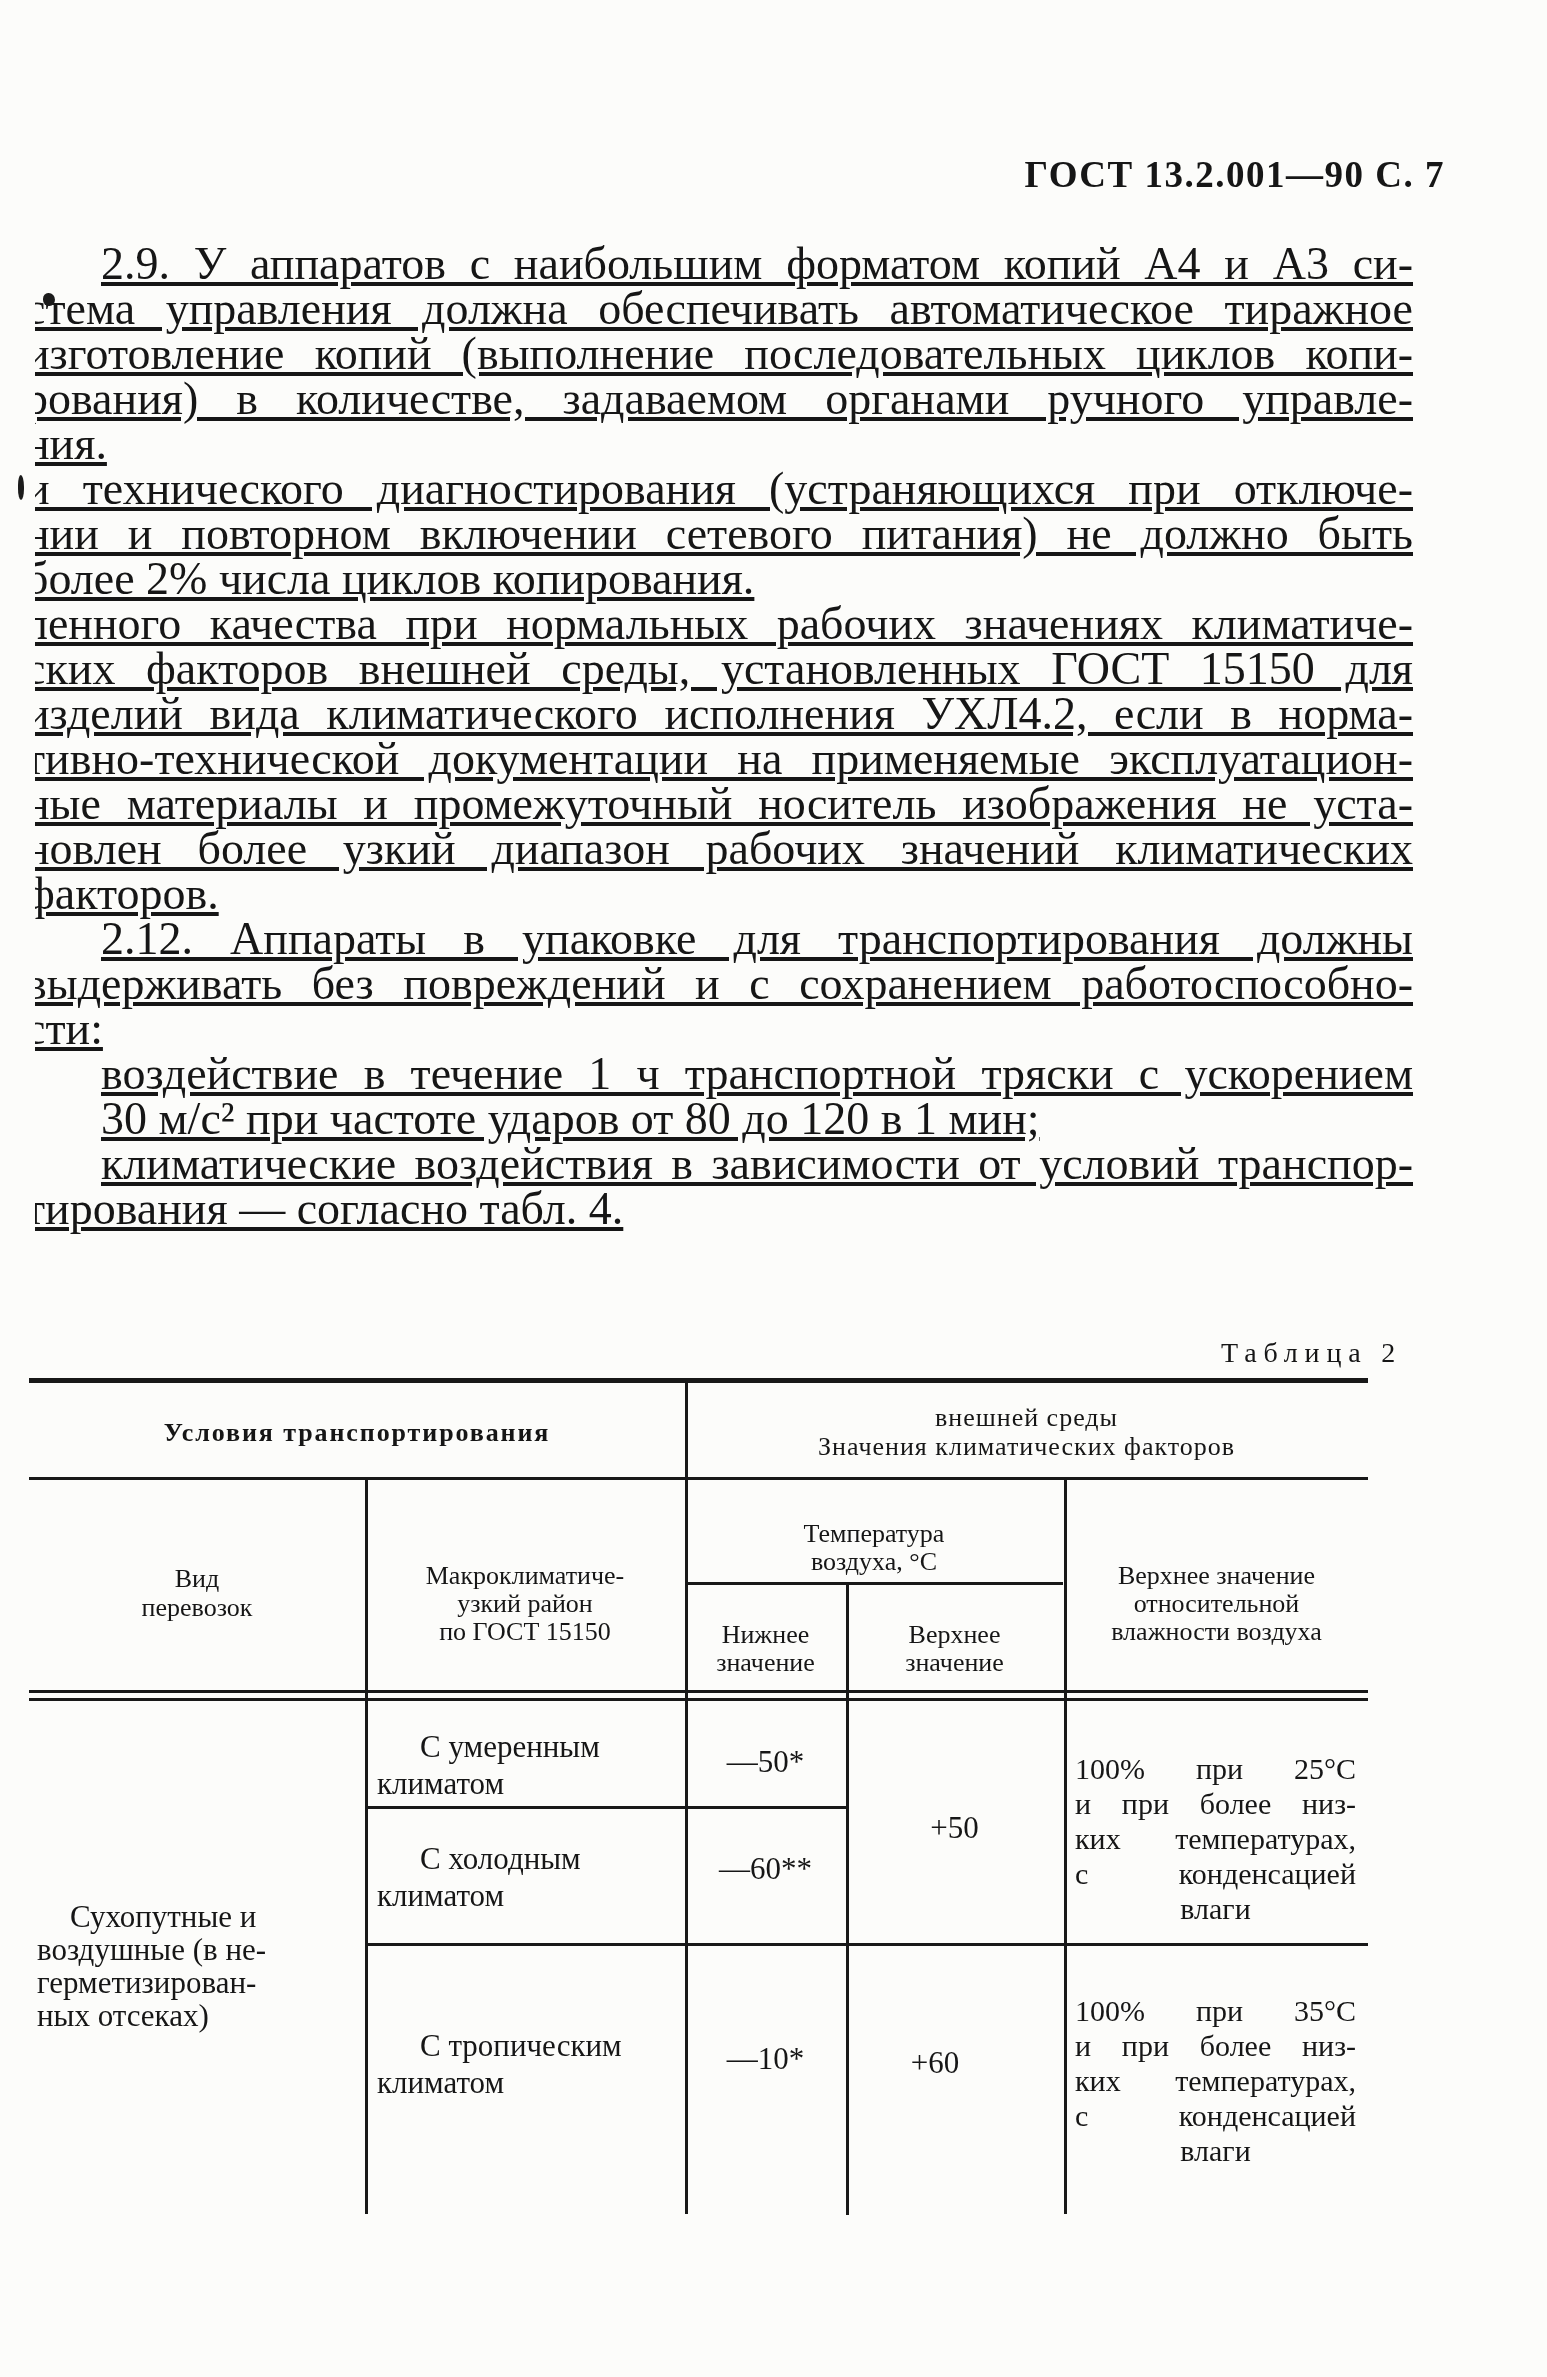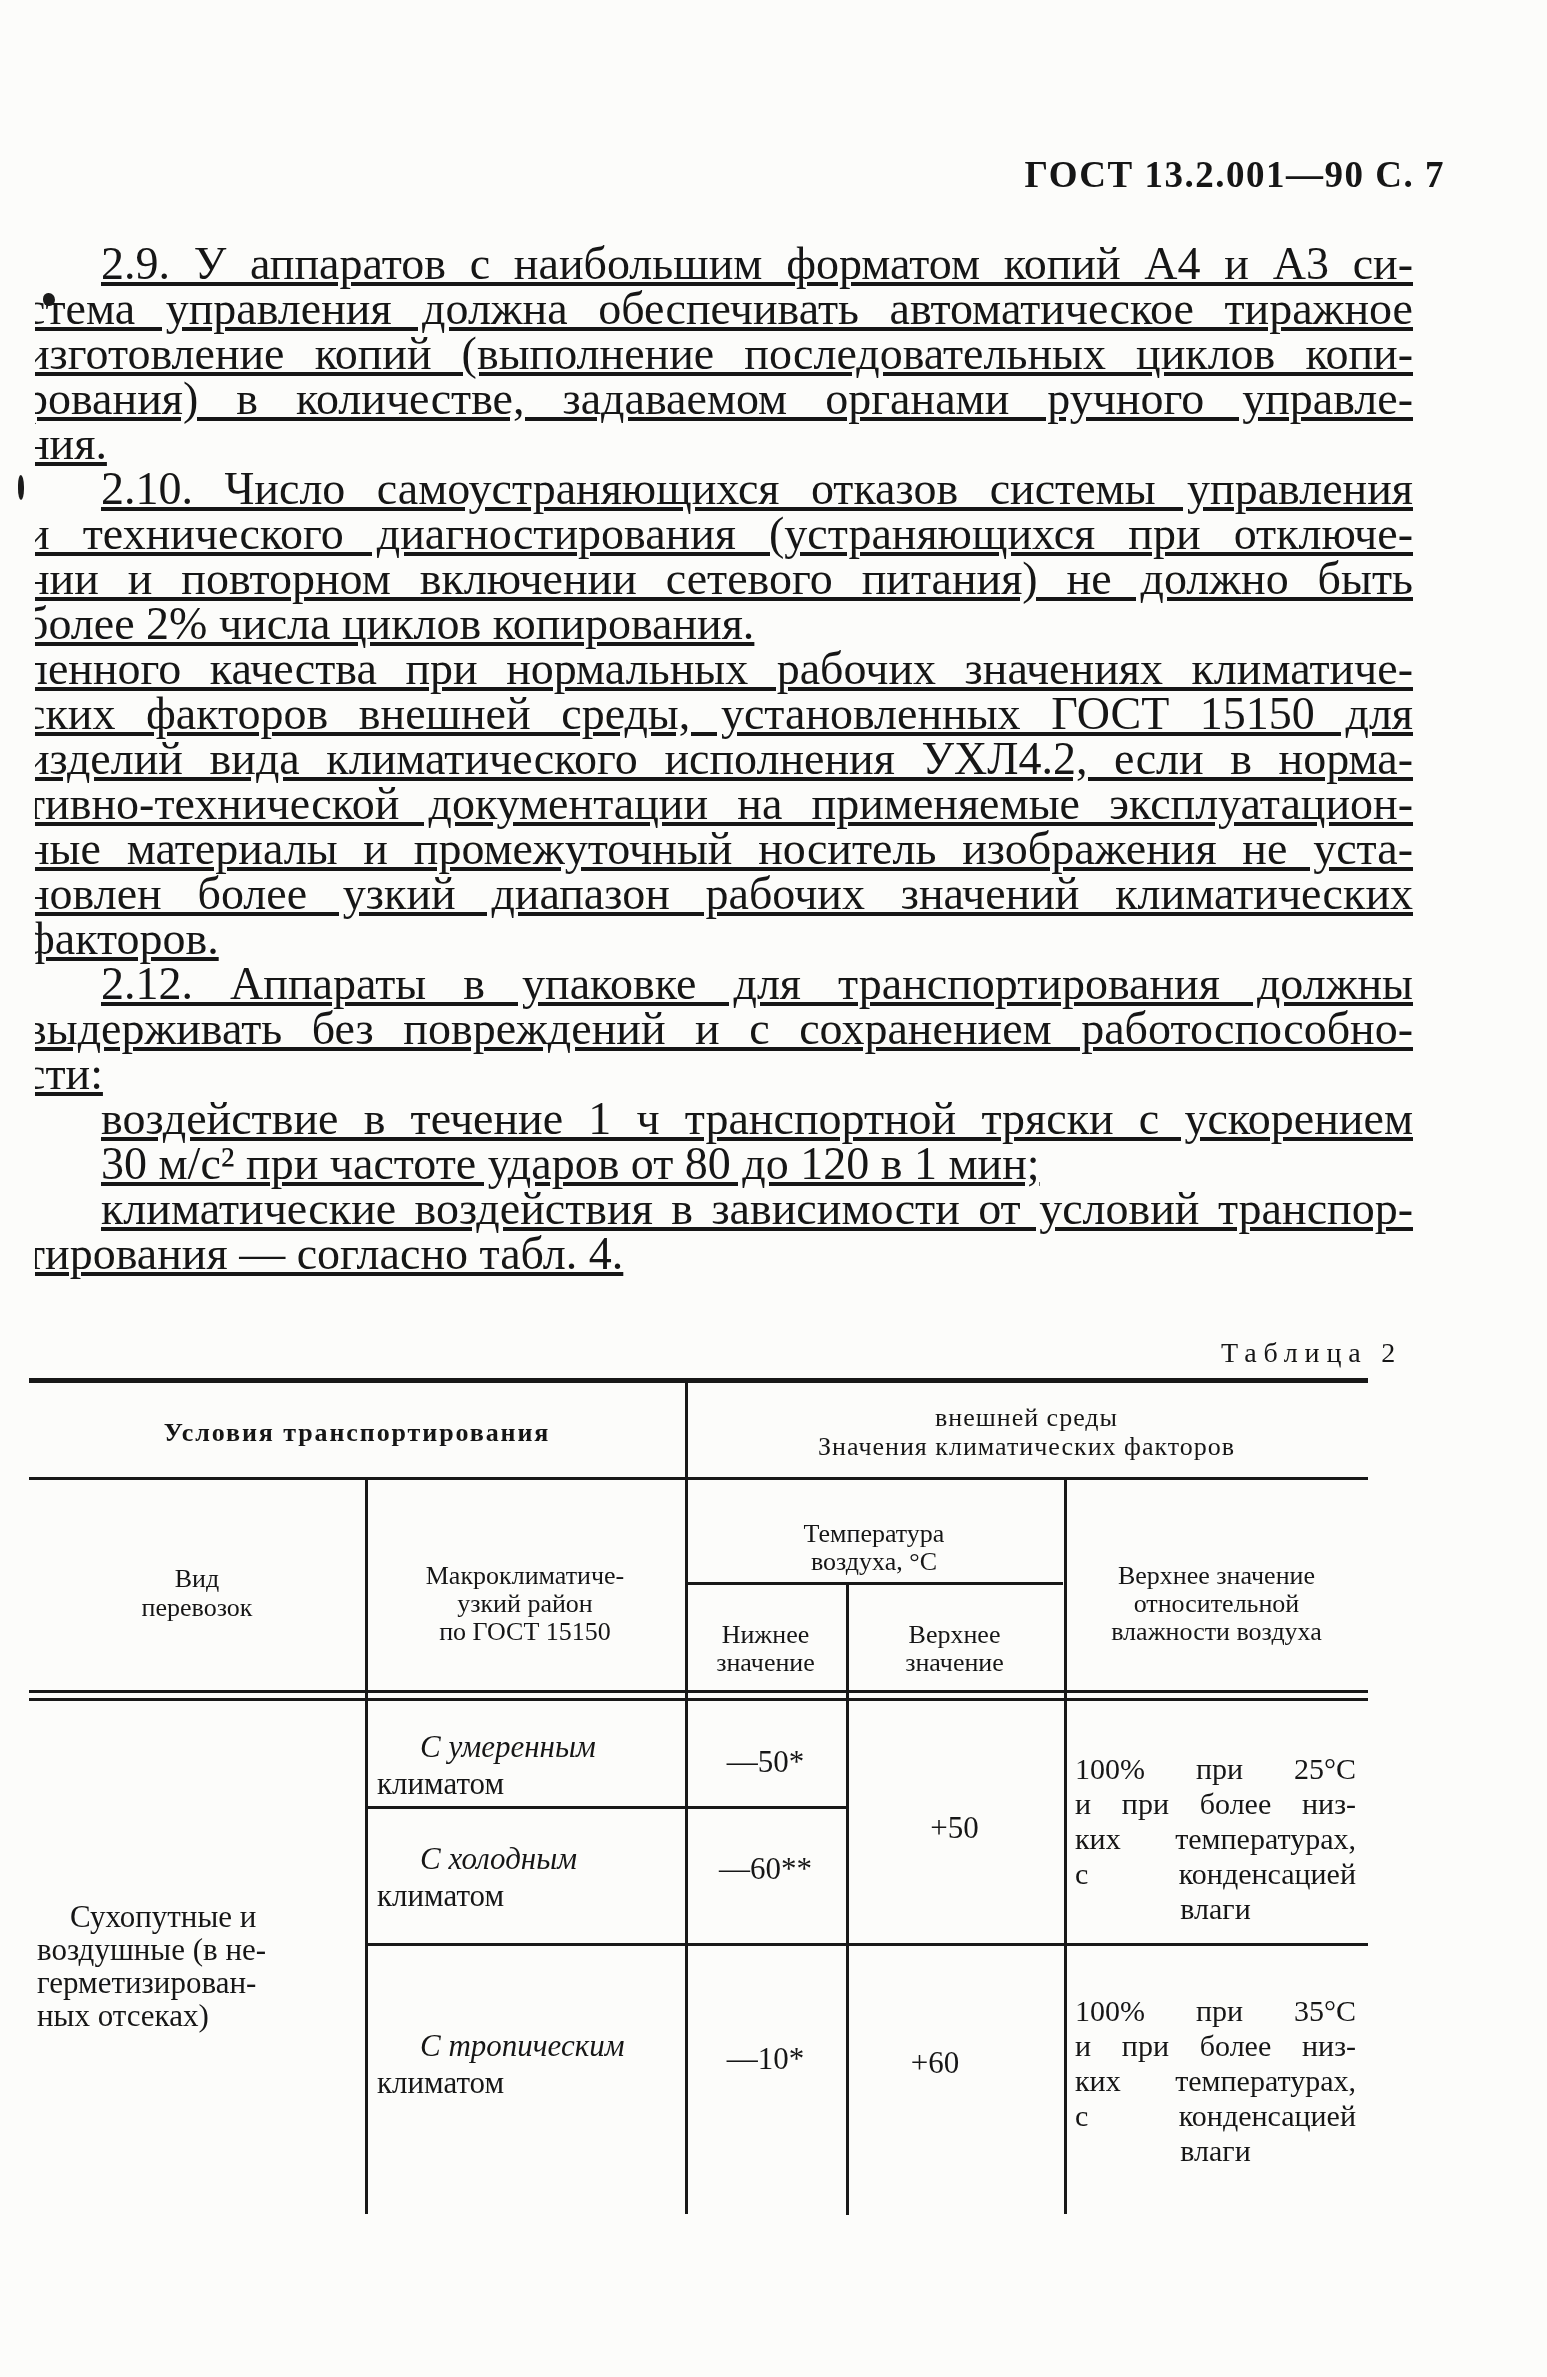--- a/index.html
+++ b/index.html
@@ -38,21 +38,21 @@
   
   .hcell {
     position:absolute; font-size:26px; line-height:28px;
     text-align:center; white-space:nowrap;
   }
   .hcell.sp2 { letter-spacing:1.9px; }
   .hcell.sp1 { letter-spacing:1px; }
   .hcell.lh30 > div { line-height:29px; }
   .dcell { position:absolute; font-size:31px; line-height:37px; text-align:center; }
   .dcell.left { text-align:left; }
-  .dcell.left .l0 { padding-left:43px;font-style:italic; }
+  .dcell.left .l0 { padding-left:43px; }
   .kindcell { position:absolute; font-size:31px; line-height:33px; text-align:left; }
   .kindcell .l0 { padding-left:33px; }
   .hum { position:absolute; font-size:30px; line-height:35px; }
   .hum .j { text-align:justify; text-align-last:justify; }
   .hum .c { text-align:center; }
 </style>
 </head>
 <body>
 
 <div class="page">
@@ -61,21 +61,20 @@
 
   <div class="body-text">
     <div>
       <div class="ln ind">2.9. У аппаратов с наибольшим форматом копий А4 и А3 си-</div>
       <div class="ln">стема управления должна обеспечивать автоматическое тиражное</div>
       <div class="ln">изготовление копий (выполнение последовательных циклов копи-</div>
       <div class="ln">рования) в количестве, задаваемом органами ручного управле-</div>
       <div class="ln nj">ния.</div>
     </div>
     <div>
-      <div class="ln ind">2.10. Число самоустраняющихся отказов системы управления</div>
       <div class="ln">и технического диагностирования (устраняющихся при отключе-</div>
       <div class="ln">нии и повторном включении сетевого питания) не должно быть</div>
       <div class="ln nj">более 2% числа циклов копирования.</div>
     </div>
     <div>
       <div class="ln">ленного качества при нормальных рабочих значениях климатиче-</div>
       <div class="ln">ских факторов внешней среды, установленных ГОСТ 15150 для</div>
       <div class="ln">изделий вида климатического исполнения УХЛ4.2, если в норма-</div>
       <div class="ln">тивно-технической документации на применяемые эксплуатацион-</div>
       <div class="ln">ные материалы и промежуточный носитель изображения не уста-</div>

